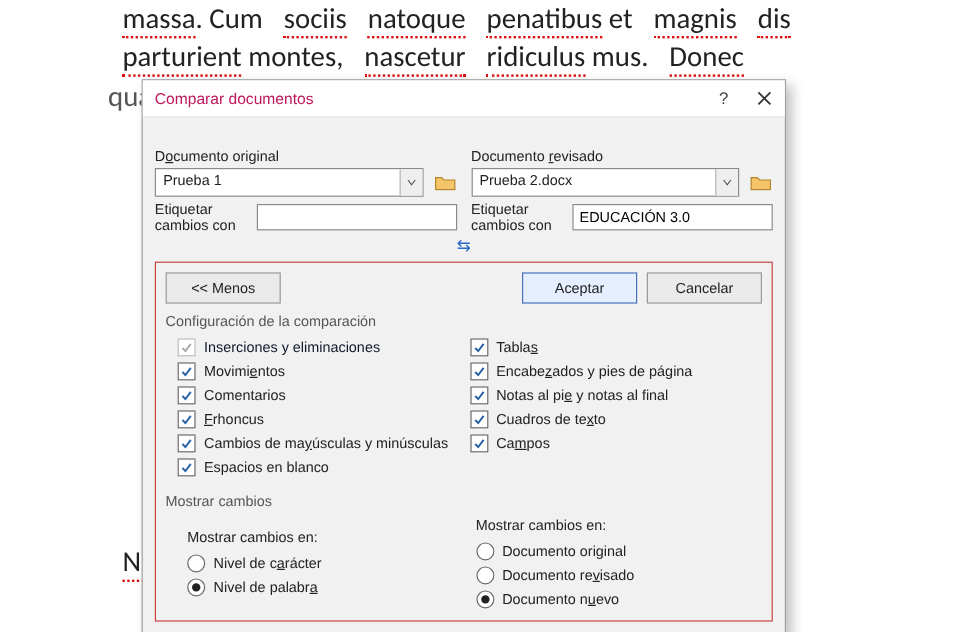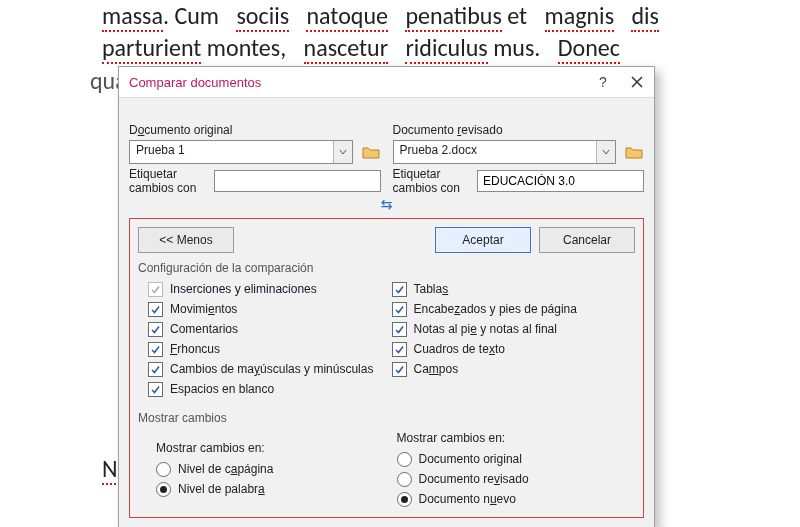--- a/index.html
+++ b/index.html
@@ -246,21 +246,21 @@
         </div>
       </div>
 
       <div class="section" style="padding-top:4px;">
         <div class="section-title">Mostrar cambios</div>
         <div class="sub-row">
           <div class="sub-col">
             <div class="sub-title">Mostrar cambios en:</div>
             <div class="opt">
               <span class="rd"></span>
-              <span><span>Nivel de c</span><span class="under">a</span><span>página</span></span>
+              <span><span>Nivel de c</span><span class="under">a</span><span>rácter</span></span>
             </div>
             <div class="opt">
               <span class="rd on">
                   <span class="dot"></span>
                 </span>
               <span><span>Nivel de palabr</span><span class="under">a</span></span>
             </div>
           </div>
           <div class="sub-col">
             <div class="sub-title">Mostrar cambios en:</div>

